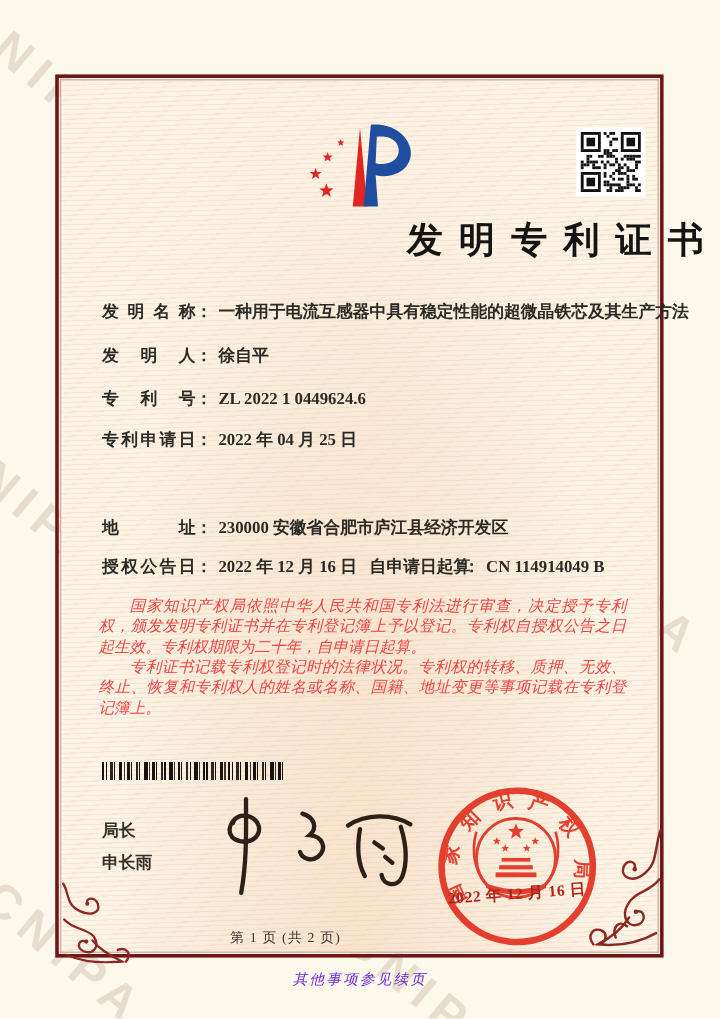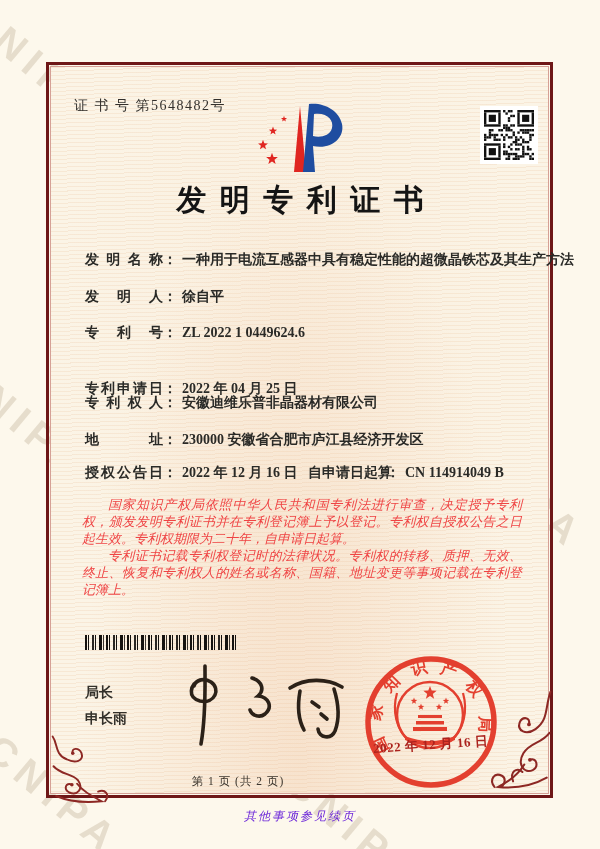--- a/index.html
+++ b/index.html
@@ -29,21 +29,21 @@
     background:
       radial-gradient(ellipse at 50% 96%, rgba(238,186,148,.30), rgba(238,186,148,0) 62%),
       radial-gradient(ellipse at 50% 40%, rgba(244,214,186,.18), rgba(244,214,186,0) 70%),
       repeating-linear-gradient(178deg, rgba(226,168,120,.16) 0 1px, rgba(0,0,0,0) 1px 4px),
       #fbf4e6;
   }
   .cert-no{position:absolute;left:74px;top:97px;font-size:14px;letter-spacing:1.5px;color:#33302c;}
   .logo{position:absolute;left:245px;top:98px;}
   .qr{position:absolute;left:480px;top:106px;}
   .title{
-    position:absolute;left:0;top:180px;width:600px;text-align:center;
+    position:absolute;left:0;top:180px;width:600px;text-align:right;
     font-size:30px;font-weight:700;color:#141414;
     letter-spacing:.45em;text-indent:.45em;
   }
   .row{position:absolute;left:85px;font-size:14px;font-weight:600;color:#2a2a27;white-space:nowrap;}
   .lbl{display:inline-block;width:78px;text-align:justify;text-align-last:justify;vertical-align:bottom;}
   .colon{display:inline-block;}
   .val{padding-left:5px;}
   .row2col .group2{position:absolute;left:223px;top:0;}
   .paras{
     position:absolute;left:82px;top:496px;width:440px;
@@ -78,21 +78,20 @@
   <div class="wm" style="left:-26px;top:352px">CNIPA</div>
   <div class="wm" style="left:150px;top:498px">CNIPA</div>
   <div class="wm" style="left:470px;top:420px">CNIPA</div>
   <div class="wm" style="left:6px;top:726px">CNIPA</div>
   <div class="wm" style="left:306px;top:760px">CNIPA</div>
 
   <div class="frame">
     <div class="frame-inner"></div>
   </div>
 
-  <div class="cert-no">证 书 号 第5648482号</div>
 
   <svg class="logo" width="110" height="80" viewBox="0 0 110 80">
     <g fill="#e02621">
       <polygon points="0,-1 0.247,-0.34 0.951,-0.31 0.4,0.13 0.588,0.81 0,0.42 -0.588,0.81 -0.4,0.13 -0.951,-0.31 -0.247,-0.34" transform="translate(39,21) scale(3.2)"></polygon>
       <polygon points="0,-1 0.247,-0.34 0.951,-0.31 0.4,0.13 0.588,0.81 0,0.42 -0.588,0.81 -0.4,0.13 -0.951,-0.31 -0.247,-0.34" transform="translate(28,33) scale(4.4)"></polygon>
       <polygon points="0,-1 0.247,-0.34 0.951,-0.31 0.4,0.13 0.588,0.81 0,0.42 -0.588,0.81 -0.4,0.13 -0.951,-0.31 -0.247,-0.34" transform="translate(18,47) scale(5.2)"></polygon>
       <polygon points="0,-1 0.247,-0.34 0.951,-0.31 0.4,0.13 0.588,0.81 0,0.42 -0.588,0.81 -0.4,0.13 -0.951,-0.31 -0.247,-0.34" transform="translate(27,61) scale(6.2)"></polygon>
       <polygon points="55,8 49,74 61,74"></polygon>
     </g>
     <path fill="#1f4da0" fill-rule="evenodd" d="M64,6 L58,74 L70,74 L68,48 C86,52 100,40 97,26 C94,12 78,4 64,6 Z M69,16 C82,14 89,22 87,30 C85,38 75,40 68,38 Z"></path>
@@ -232,25 +231,22 @@
 
   <div class="row" style="top:288px">
     <span class="lbl">发明人</span><span class="colon">：</span><span class="val">徐自平</span>
   </div>
   <div class="row" style="top:251px">
     <span class="lbl">发明名称</span><span class="colon">：</span><span class="val">一种用于电流互感器中具有稳定性能的超微晶铁芯及其生产方法</span>
   </div>
   <div class="row" style="top:324px">
     <span class="lbl">专利号</span><span class="colon">：</span><span class="val">ZL 2022 1 0449624.6</span>
   </div>
-  <div class="row" style="top:380px">
+  <div class="row" style="top:358px">
     <span class="lbl">专利申请日</span><span class="colon">：</span><span class="val">2022 年 04 月 25 日</span>
-  </div>
-  <div class="row" style="top:394px">
-    <span class="lbl">专利权人</span><span class="colon">：</span><span class="val">安徽迪维乐普非晶器材有限公司</span>
   </div>
   <div class="row" style="top:431px">
     <span class="lbl">地址</span><span class="colon">：</span><span class="val">230000 安徽省合肥市庐江县经济开发区</span>
   </div>
   <div class="row row2col" style="top:464px">
     <span><span class="lbl">授权公告日</span><span class="colon">：</span><span class="val">2022 年 12 月 16 日</span></span>
     <span class="group2"><span class="lbl">自申请日起算</span><span class="colon">：</span><span class="val">CN 114914049 B</span></span>
   </div>
 
   <div class="paras">

